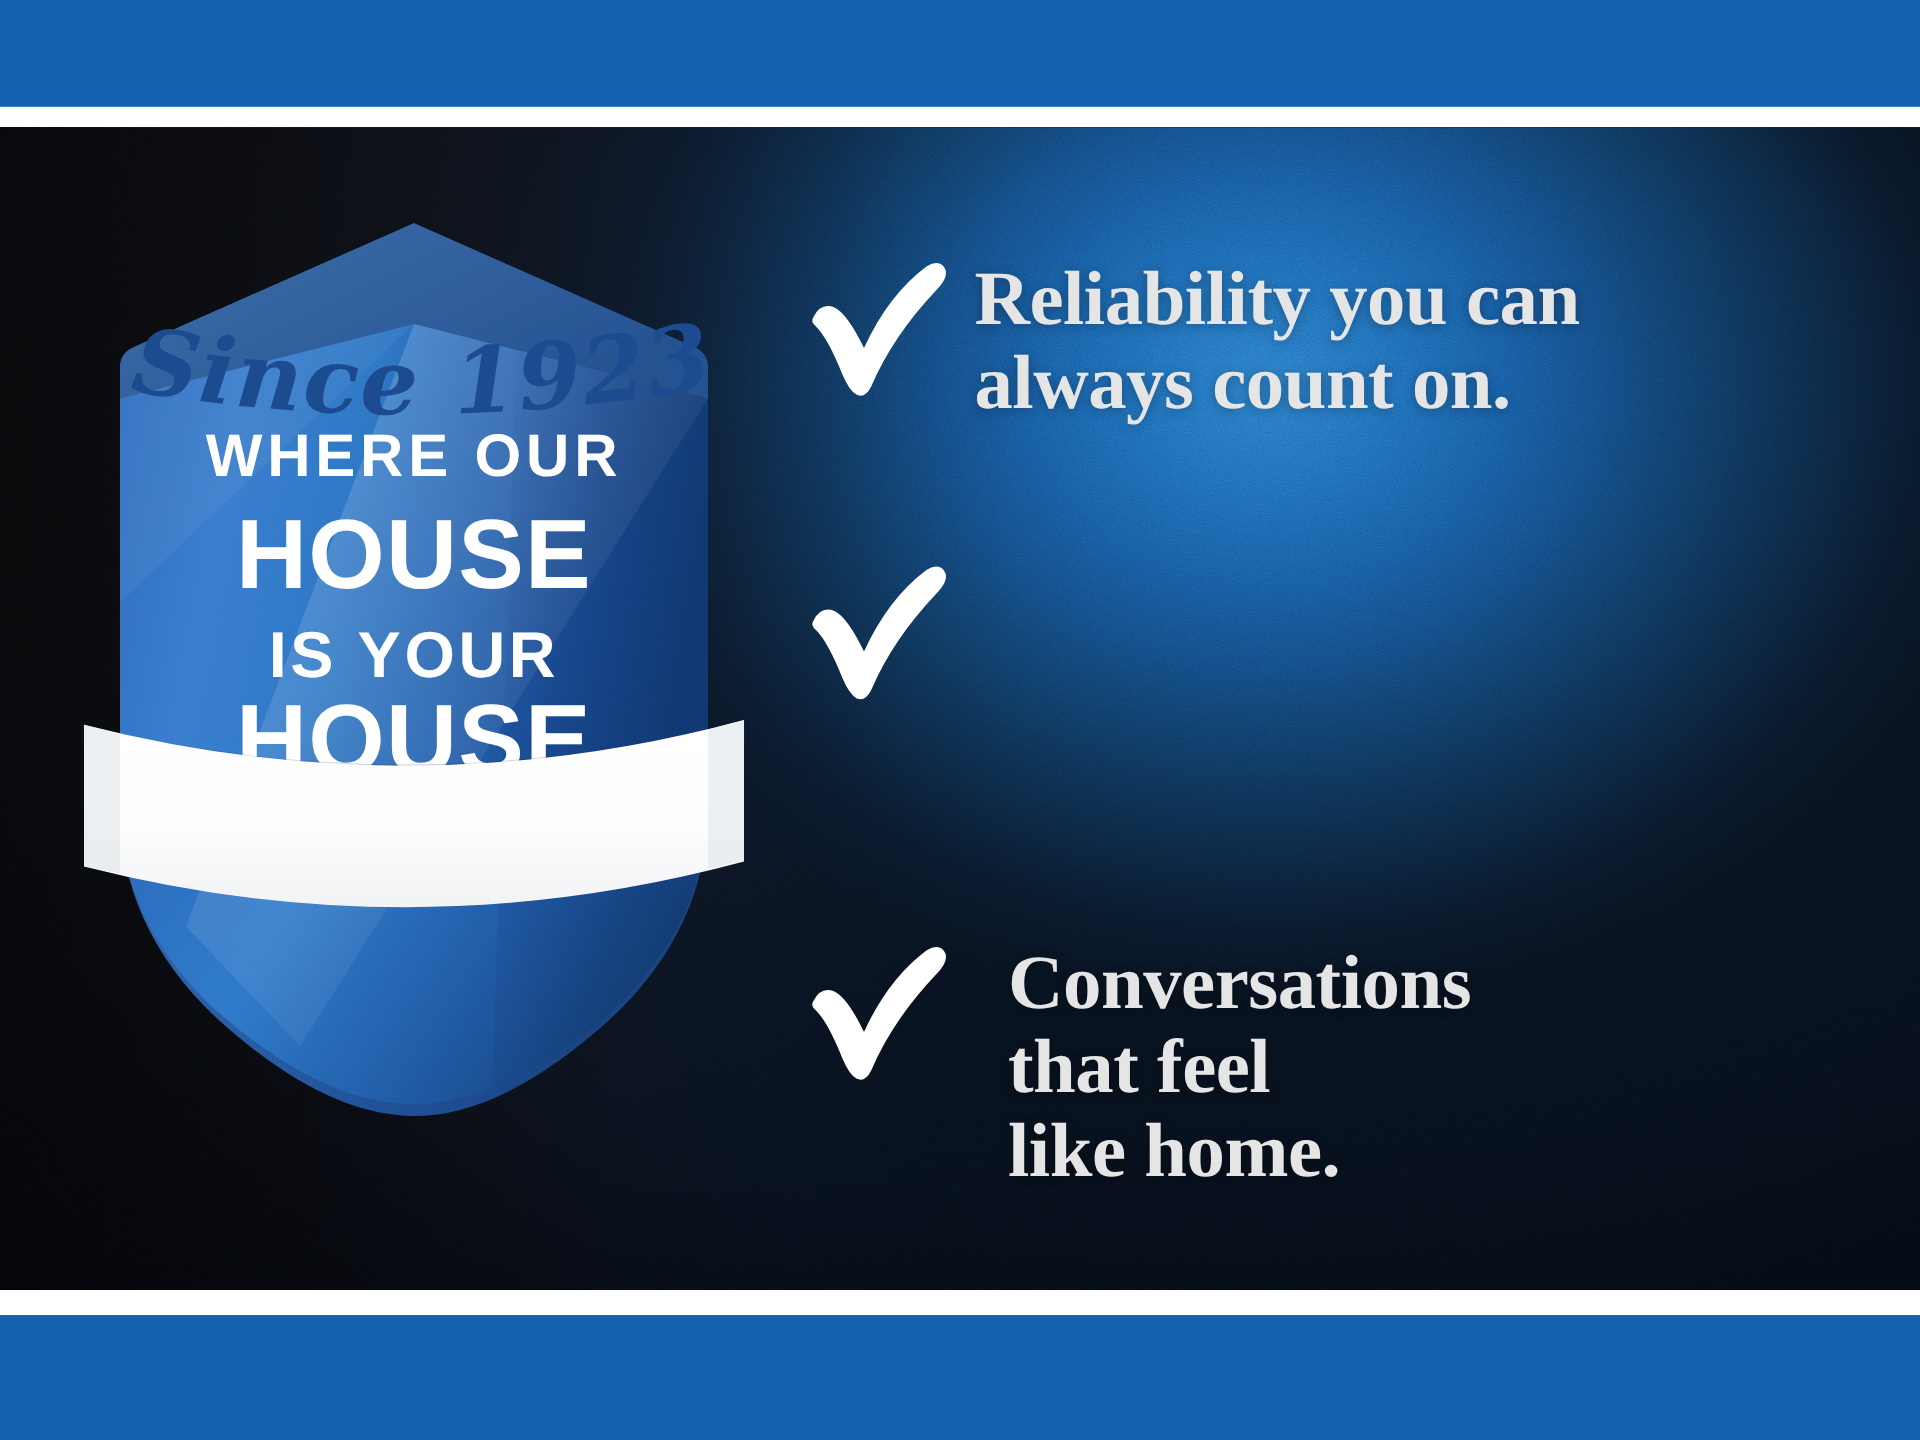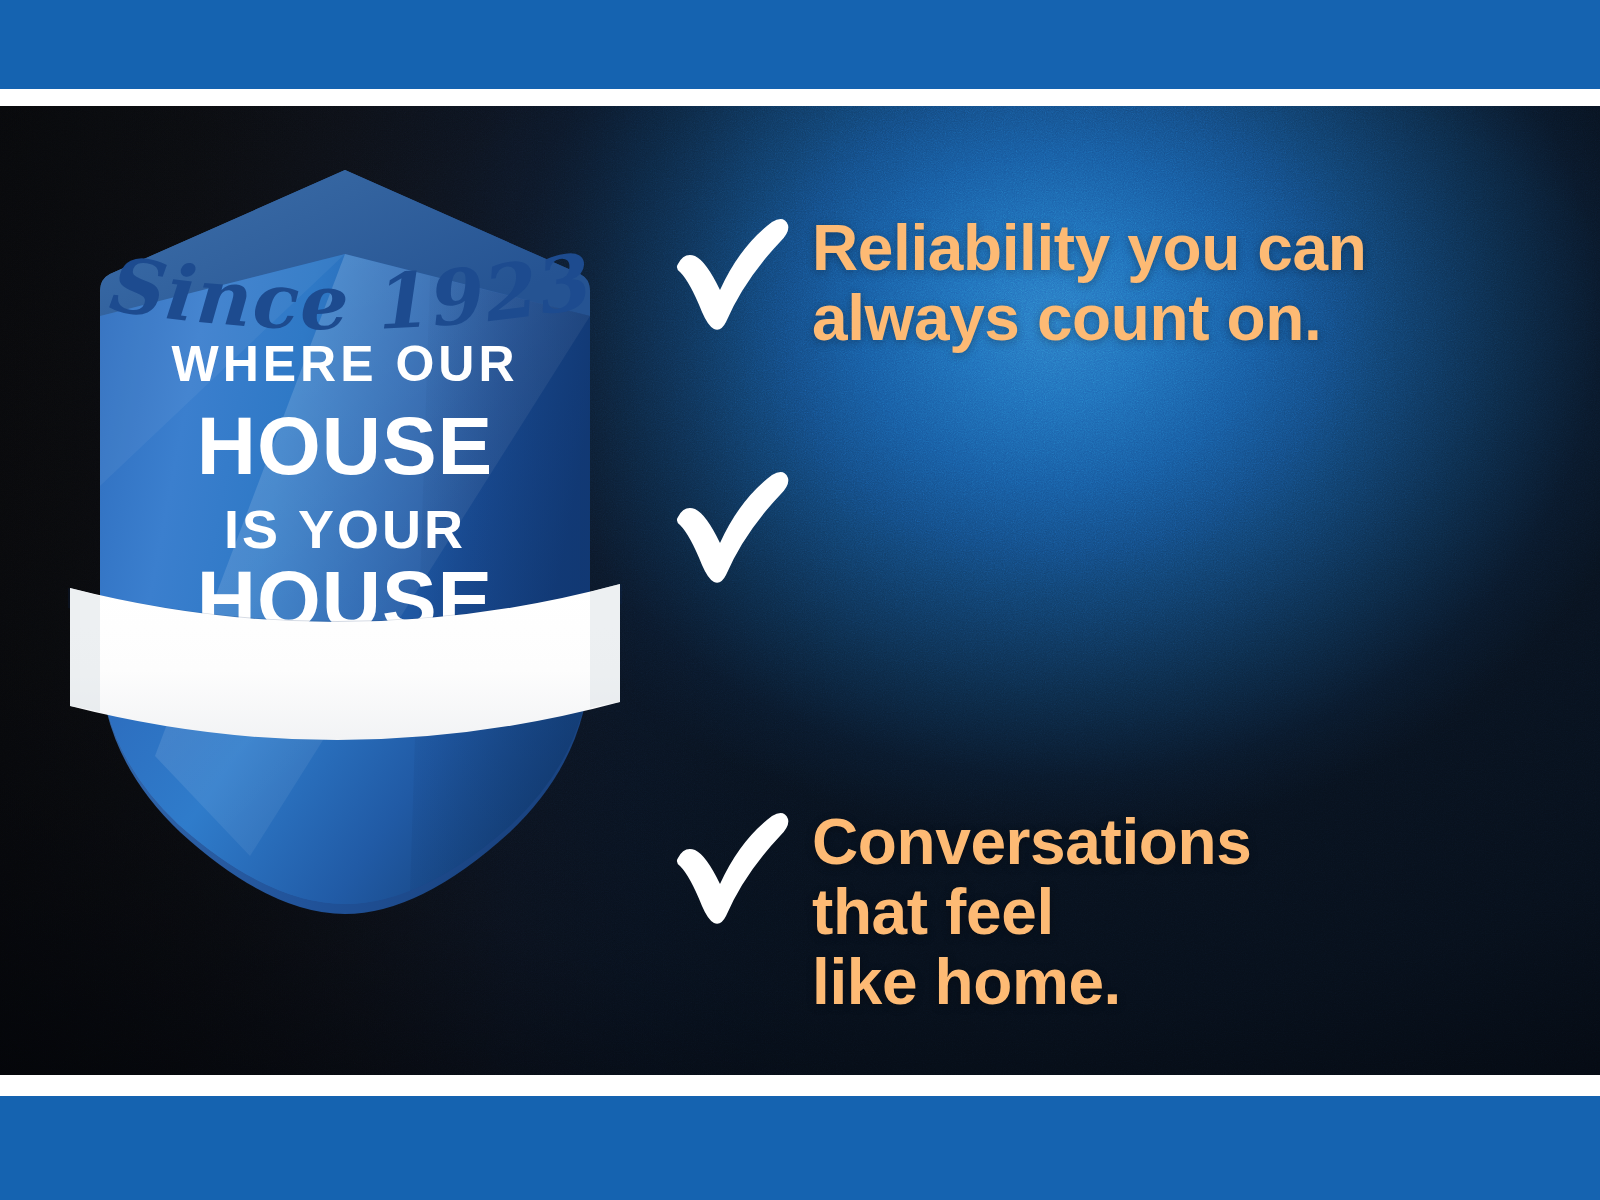--- a/index.html
+++ b/index.html
@@ -88,21 +88,21 @@
     width: 100%; height: 100%;
     opacity: 0.5;
     mix-blend-mode: overlay;
     pointer-events: none;
   }
 
   
   #badge {
     position: absolute;
     left: 60px;
-    top: 156px;
+    top: 172px;
     width: 570px;
     height: 760px;
   }
   #badge svg { display: block; width: 100%; height: 100%; overflow: visible; }
 
   .shield-line {
     fill: #ffffff;
     font-family: "Liberation Sans", "DejaVu Sans", sans-serif;
     font-weight: bold;
     text-anchor: middle;
@@ -132,34 +132,34 @@
     height: 969px;
   }
   .bullet {
     position: absolute;
     left: 0;
     display: flex;
     align-items: flex-start;
   }
   .bullet-1 { top: 102px; }
   .bullet-2 { top: 355px; }
-  .bullet-3 { top: 696px; }
+  .bullet-3 { top: 672px; gap: 28px; }
 
   .check {
     flex: 0 0 auto;
     width: 128px;
     height: 120px;
     margin-right: 16px;
     margin-top: 4px;
   }
   .check svg { display: block; width: 100%; height: 100%; }
 
   .bullet-text {
-    color: #fdba74;
-    font-family: Liberation Sans, sans-serif;
+    color: #e5e5e5;
+    font-family: Liberation Serif, serif;
     font-weight: bold;
     font-size: 64px;
     line-height: 1.09;
     letter-spacing: -0.4px;
     white-space: pre-line;
     text-shadow: 0 2px 10px rgba(0,0,0,0.30);
     padding-top: 6px;
   }
 </style>
 </head>

